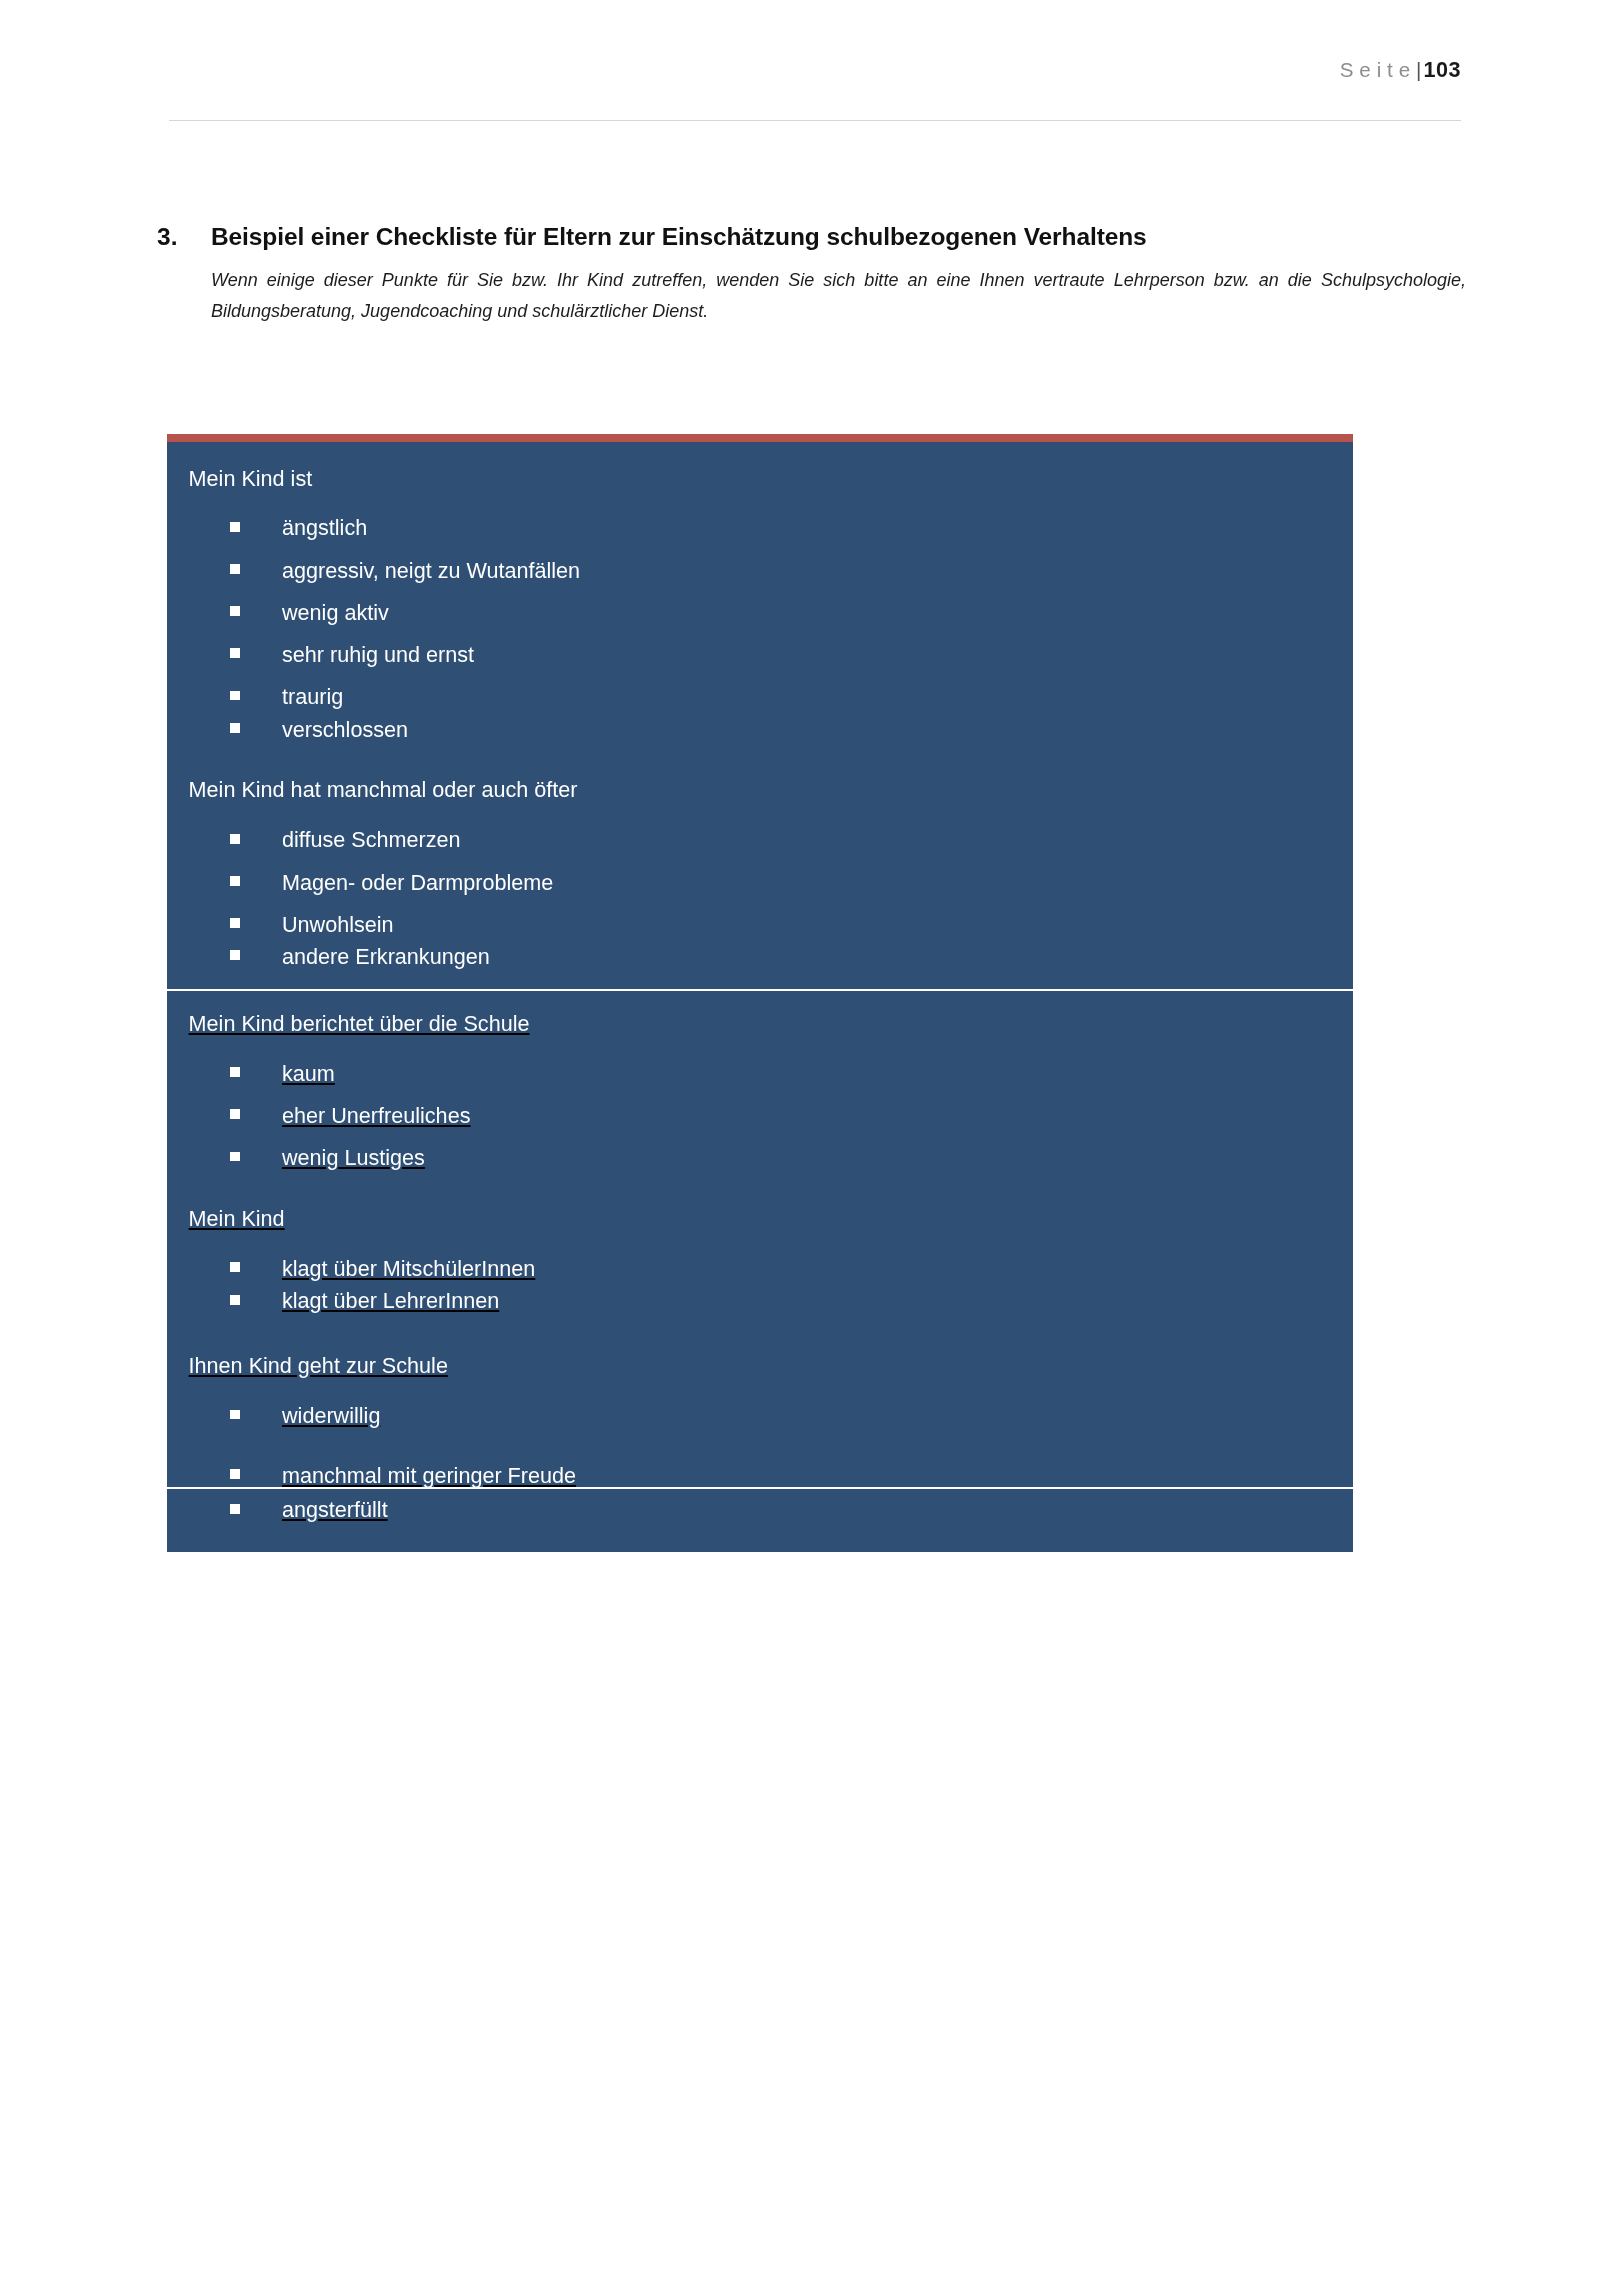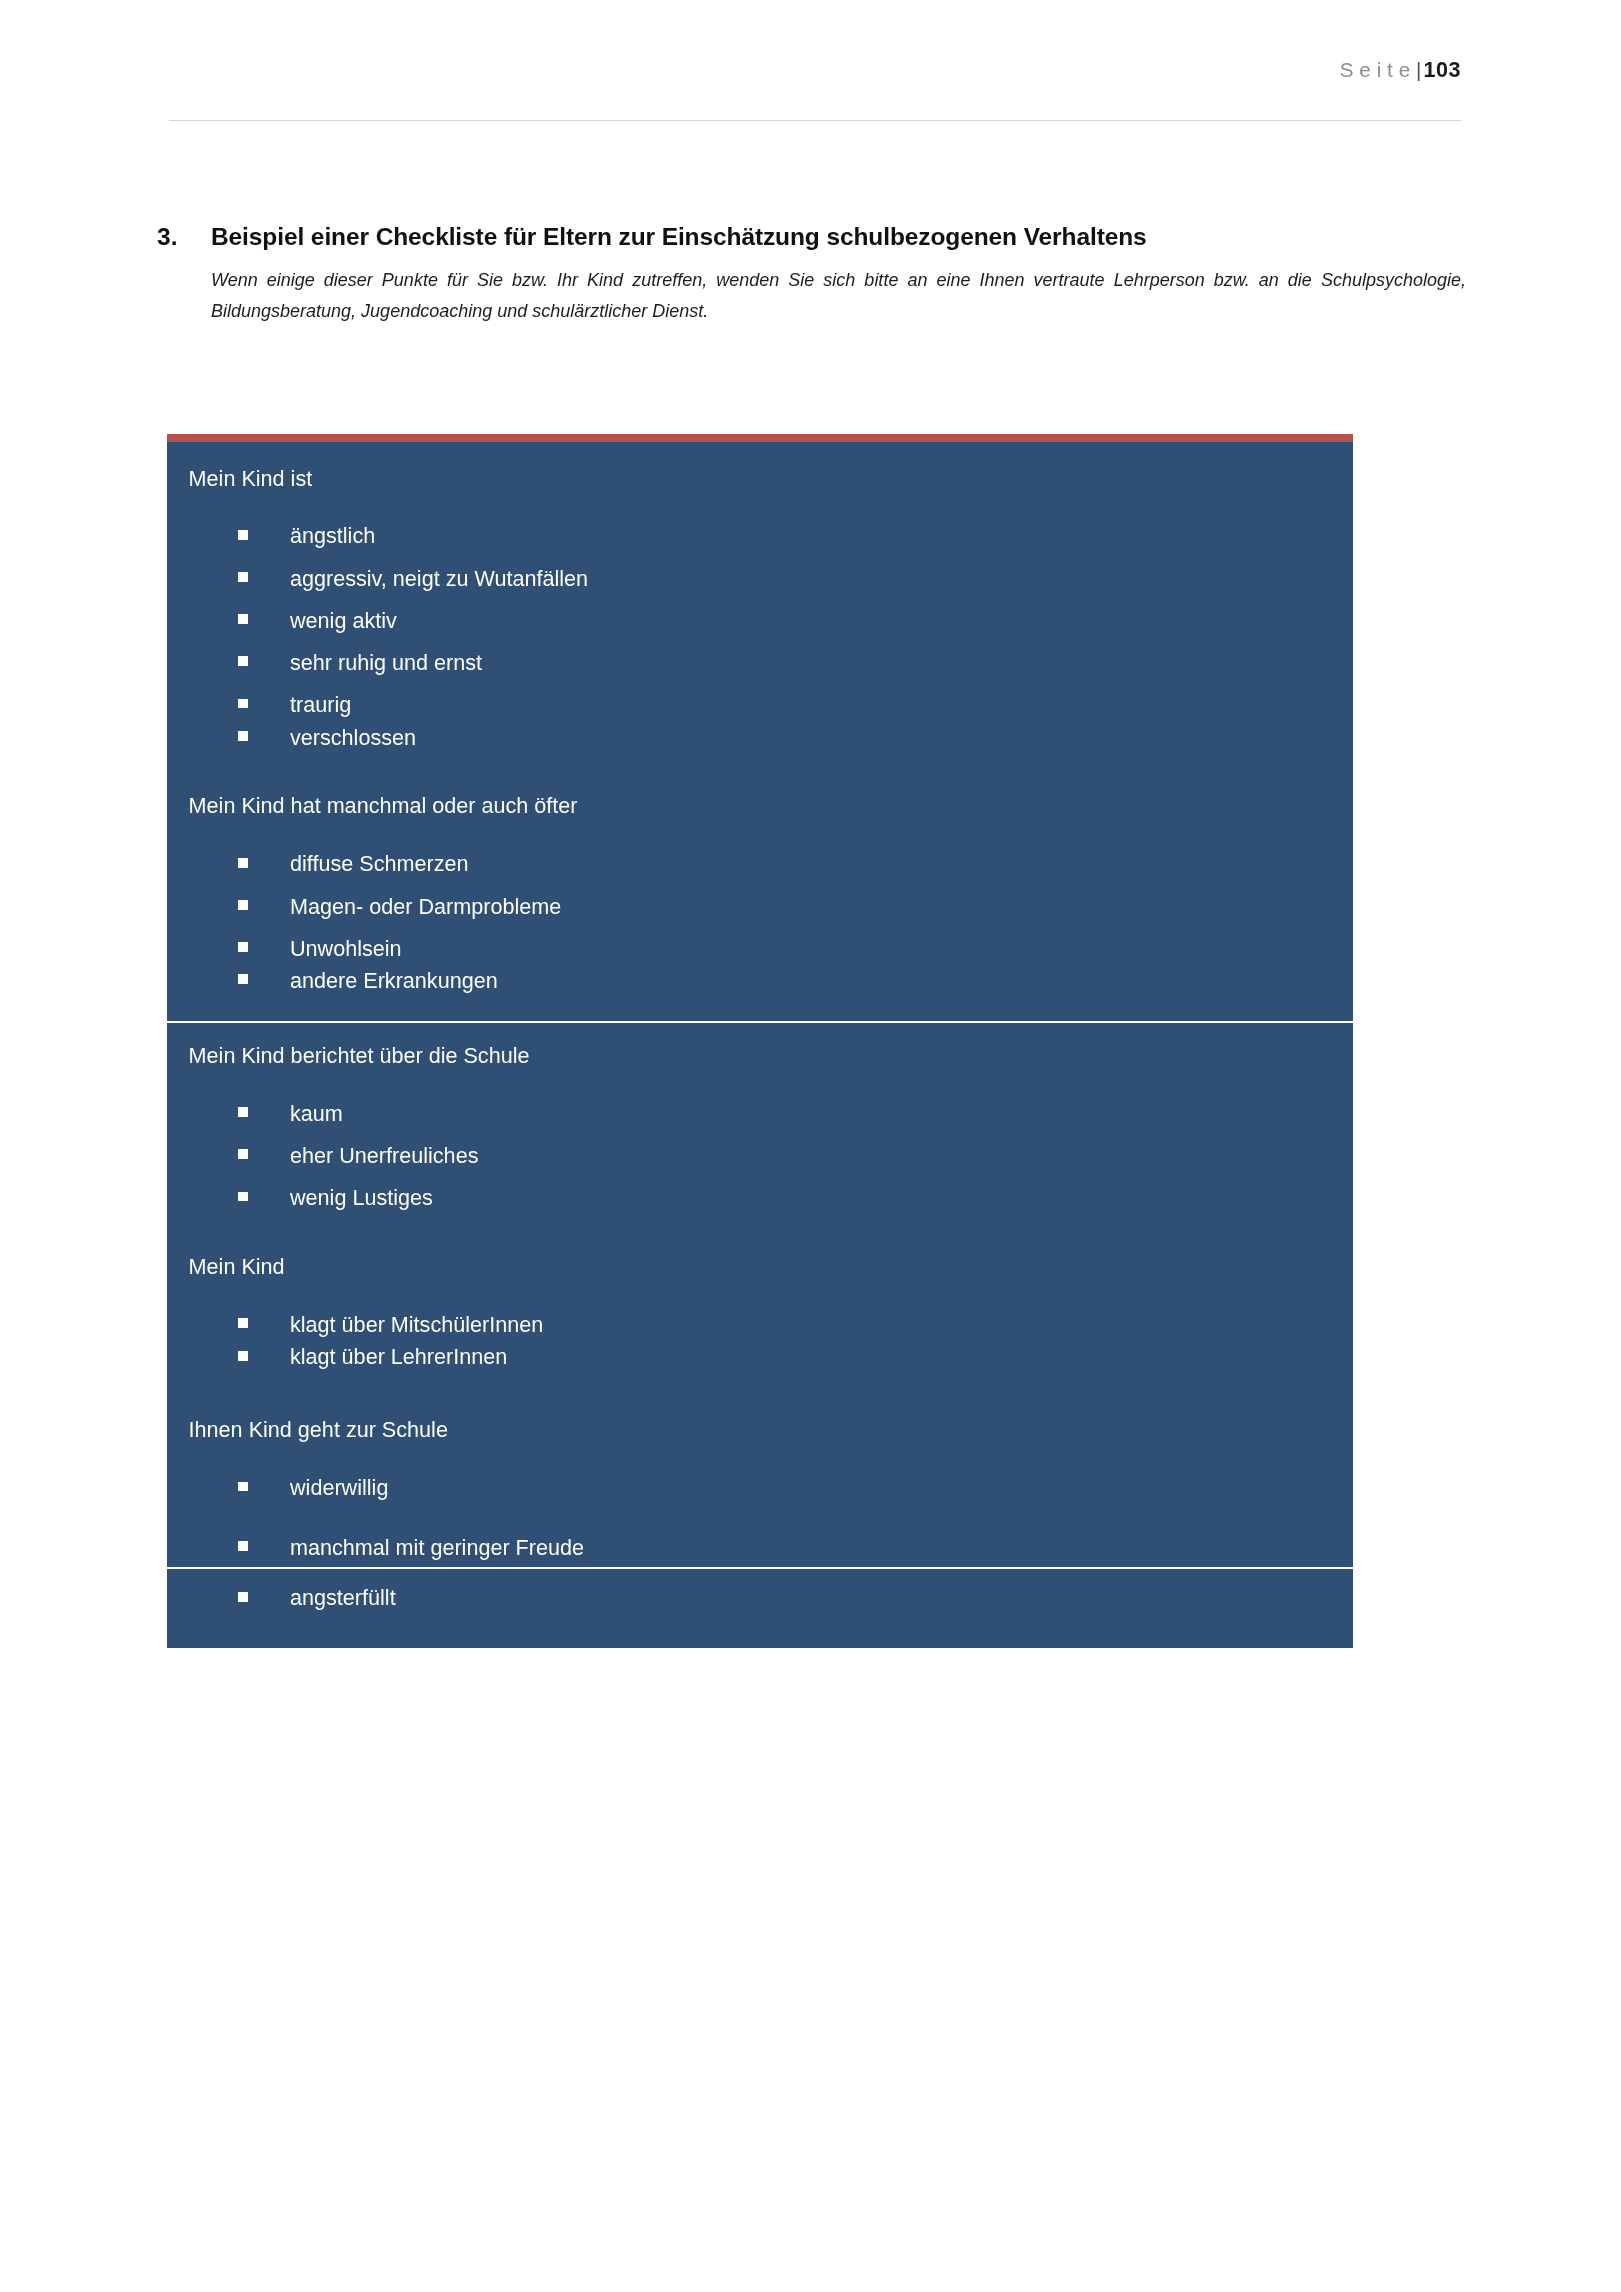--- a/index.html
+++ b/index.html
@@ -95,38 +95,39 @@
     background: #2f4f74;
     box-sizing: border-box;
     border-top: 8.8px solid #b5534c;
     padding-bottom: 0;
   }
   .cl-block {
     padding: 0;
   }
   .cl-block + .cl-block.divided {
     border-top: 2px solid #ffffff;
+    text-decoration: underline;
   }
   .cl-group {
     padding: 0 0 0 0;
   }
   .cl-heading {
     color: #ffffff;
     font-size: 21.6px;
     line-height: 1.0;
     padding-left: 21.6px;
     padding-top: 25.5px;
     padding-bottom: 7.8px;
   }
   .cl-heading.tight-top {
     padding-top: 21.6px;
   }
   .cl-list {
     list-style: none;
-    margin: 8px;
+    margin: 0;
     padding: 0;
   }
   .cl-item {
     display: flex;
     align-items: baseline;
     color: #ffffff;
     font-size: 21.6px;
     line-height: 1.0;
     padding-top: 20.6px;
     padding-left: 63px;

